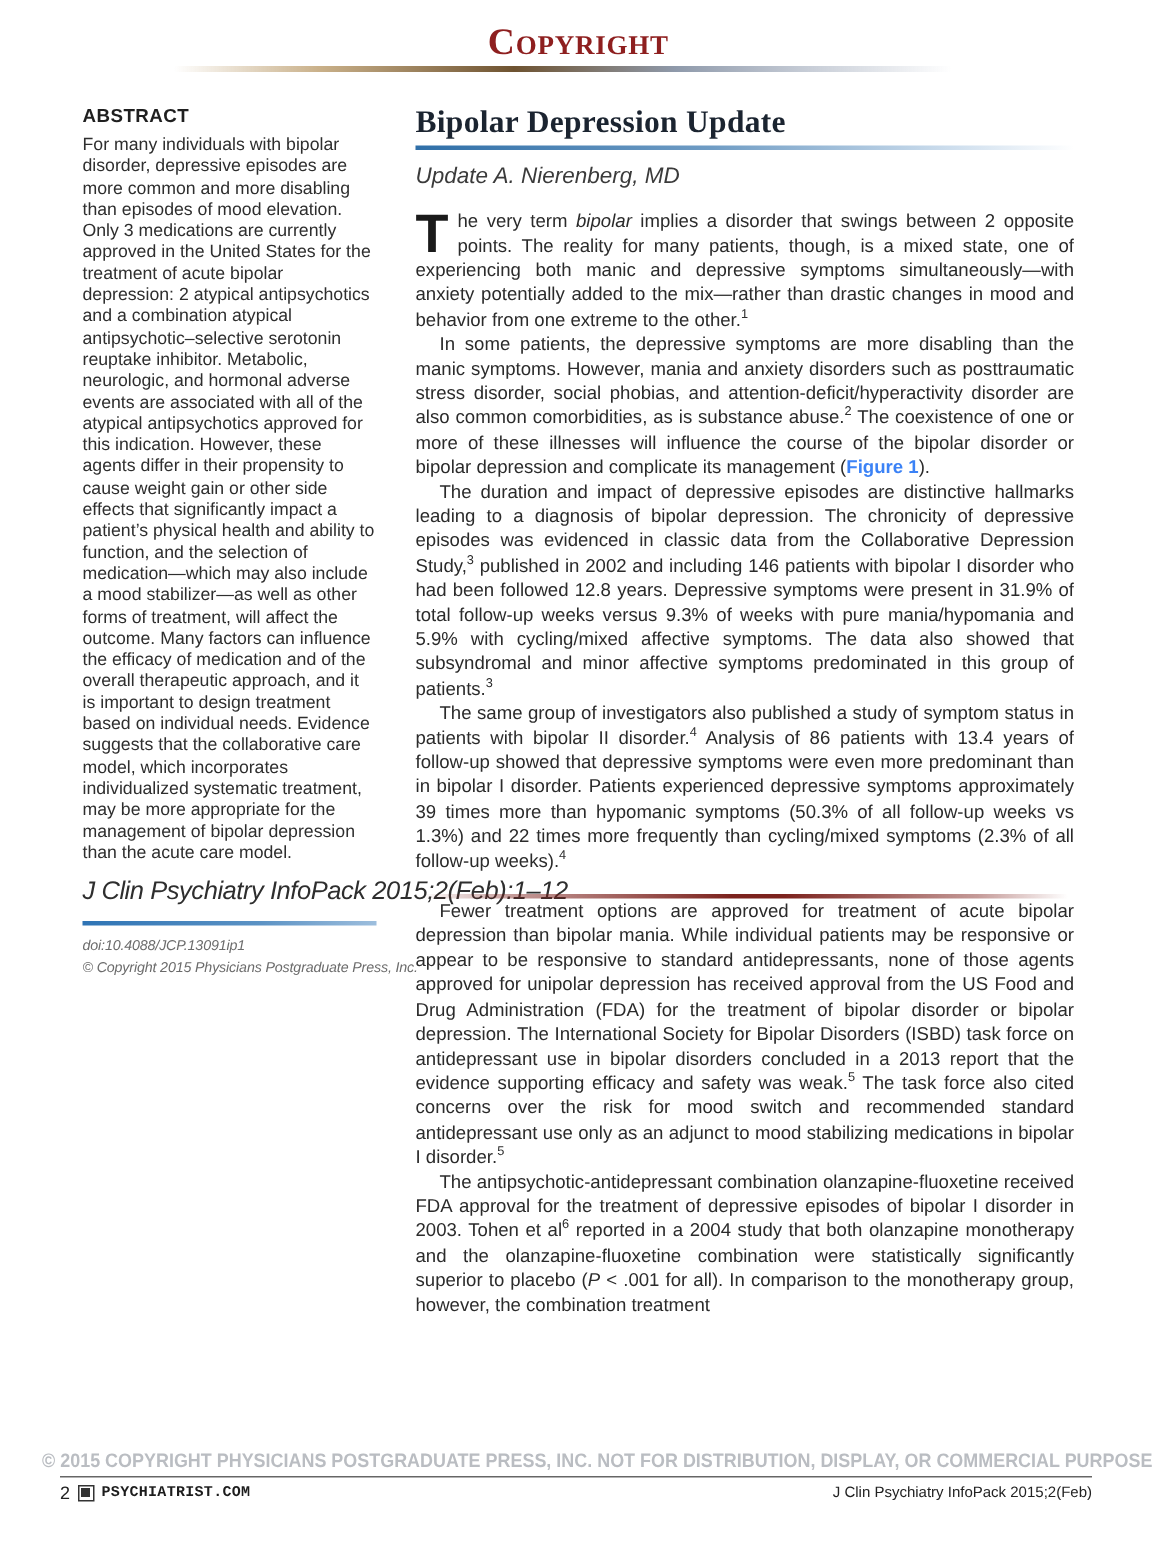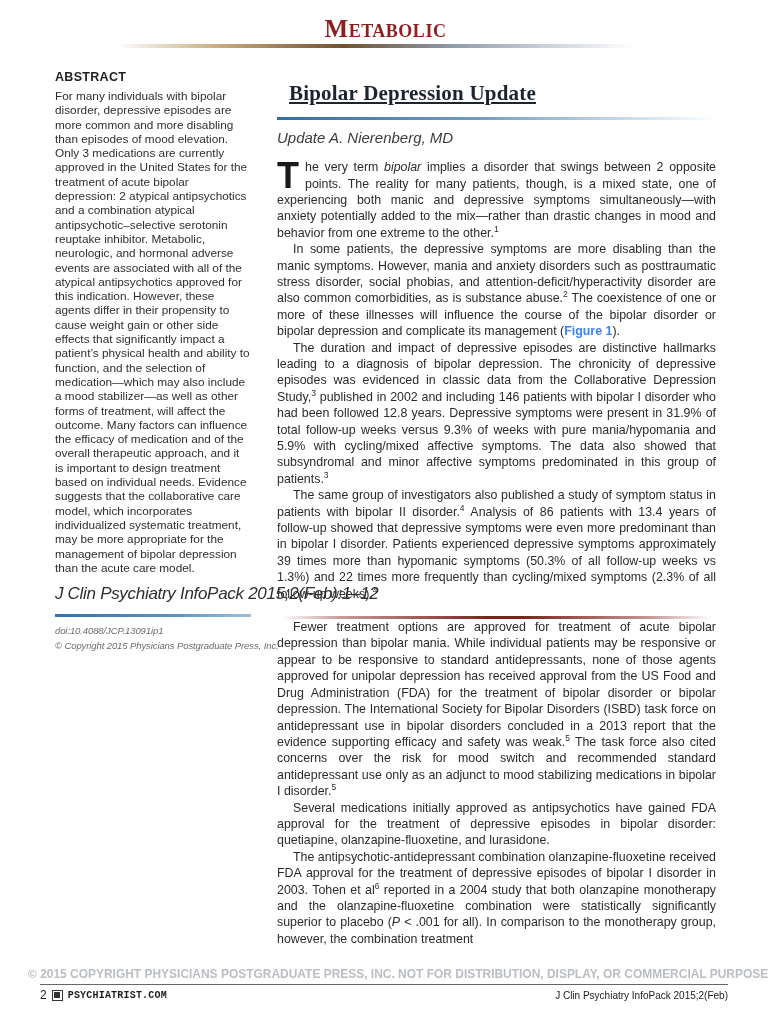--- a/index.html
+++ b/index.html
@@ -33,21 +33,21 @@
   .right-col{flex:1;min-width:0;}
 
   
   .abstract-heading{font-weight:bold;font-size:12.5px;letter-spacing:.3px;color:#1f1f1f;margin:0 0 5px;}
   .abstract-body{font-size:11.8px;line-height:14.3px;color:#2e2e2e;margin:0;}
   .abstract-citation{font-style:italic;font-size:17px;letter-spacing:-.3px;white-space:nowrap;color:#2e2e2e;margin:9px 0 10px;}
   .abstract-rule{height:3px;background:linear-gradient(90deg,#2e74b5 0%,#5b92c4 60%,#9dbedd 100%);margin:0 0 8px;}
   .abstract-doi,.abstract-copy{font-style:italic;font-size:9.5px;letter-spacing:-.1px;white-space:nowrap;color:#6b6b6b;margin:0 0 2px;line-height:1.35;}
 
   
-  .article-heading{font-family:"Liberation Serif",serif;font-size:21px;font-weight:600;letter-spacing:.2px;color:#1b2430;margin:12px;line-height:1.1;text-decoration:underline;}
+  .article-heading{font-family:"Liberation Serif",serif;font-size:21px;font-weight:600;letter-spacing:.2px;color:#1b2430;margin:0;line-height:1.1;}
   .heading-rule{height:3px;margin-top:4px;background:linear-gradient(90deg,#2f6fa8 0%,#6f9cc4 45%,#cfdfee 82%,rgba(255,255,255,0) 100%);}
   .author{font-style:italic;font-size:15px;color:#3b3b3b;margin:9px 0 13px;}
 
   .body-par{font-size:12.4px;line-height:16.4px;color:#2b2b2b;text-align:justify;margin:0;}
   .body-par.indent{text-indent:16px;}
   .dropcap{float:left;font-size:36px;line-height:28px;font-weight:700;color:#1a1a1a;margin:3px 6px 0 0;}
   .body-par sup{font-size:8.5px;line-height:0;}
   .i{font-style:italic;}
   .figref{font-weight:bold;color:#3b82f6;}
 
@@ -74,21 +74,21 @@
   .site-logo-box::after{content:"";position:absolute;inset:1.5px;background:#333;}
   .site-name{font-family:Liberation Mono, monospace;font-weight:bold;font-size:10px;letter-spacing:.2px;text-transform:uppercase;color:#1c1c1c;}
   .footer-right{font-size:10px;color:#222;}
 </style>
 </head>
 <body>
 
 <div class="page">
 
   <div class="masthead">
-    <span class="logo">Metabolic</span>
+    <span class="logo">Copyright</span>
     <div class="swoosh"></div>
   </div>
 
 
   <div class="columns">
 
     <div class="left-col">
       <p class="abstract-heading">ABSTRACT</p>
       <p class="abstract-body">For many individuals with bipolar disorder, depressive episodes are more common and more disabling than episodes of mood elevation. Only 3 medications are currently approved in the United States for the treatment of acute bipolar depression: 2 atypical antipsychotics and a combination atypical antipsychotic–selective serotonin reuptake inhibitor. Metabolic, neurologic, and hormonal adverse events are associated with all of the atypical antipsychotics approved for this indication. However, these agents differ in their propensity to cause weight gain or other side effects that significantly impact a patient’s physical health and ability to function, and the selection of medication—which may also include a mood stabilizer—as well as other forms of treatment, will affect the outcome. Many factors can influence the efficacy of medication and of the overall therapeutic approach, and it is important to design treatment based on individual needs. Evidence suggests that the collaborative care model, which incorporates individualized systematic treatment, may be more appropriate for the management of bipolar depression than the acute care model.</p>
       <p class="abstract-citation">J Clin Psychiatry InfoPack 2015;2(Feb):1–12</p>
@@ -103,21 +103,20 @@
       <p class="author">Update A. Nierenberg, MD</p>
 
       <p class="body-par"><span class="dropcap">T</span><span>he very term </span><span class="i">bipolar</span><span> implies a disorder that swings between 2 opposite points. The reality for many patients, though, is a mixed state, one of experiencing both manic and depressive symptoms simultaneously—with anxiety potentially added to the mix—rather than drastic changes in mood and behavior from one extreme to the other.</span><sup>1</sup></p>
       <p class="body-par indent"><span>In some patients, the depressive symptoms are more disabling than the manic symptoms. However, mania and anxiety disorders such as posttraumatic stress disorder, social phobias, and attention-deficit/hyperactivity disorder are also common comorbidities, as is substance abuse.</span><sup>2</sup><span> The coexistence of one or more of these illnesses will influence the course of the bipolar disorder or bipolar depression and complicate its management (</span><span class="figref">Figure 1</span><span>).</span></p>
       <p class="body-par indent"><span>The duration and impact of depressive episodes are distinctive hallmarks leading to a diagnosis of bipolar depression. The chronicity of depressive episodes was evidenced in classic data from the Collaborative Depression Study,</span><sup>3</sup><span> published in 2002 and including 146 patients with bipolar I disorder who had been followed 12.8 years. Depressive symptoms were present in 31.9% of total follow-up weeks versus 9.3% of weeks with pure mania/hypomania and 5.9% with cycling/mixed affective symptoms. The data also showed that subsyndromal and minor affective symptoms predominated in this group of patients.</span><sup>3</sup></p>
       <p class="body-par indent"><span>The same group of investigators also published a study of symptom status in patients with bipolar II disorder.</span><sup>4</sup><span> Analysis of 86 patients with 13.4 years of follow-up showed that depressive symptoms were even more predominant than in bipolar I disorder. Patients experienced depressive symptoms approximately 39 times more than hypomanic symptoms (50.3% of all follow-up weeks vs 1.3%) and 22 times more frequently than cycling/mixed symptoms (2.3% of all follow-up weeks).</span><sup>4</sup></p>
 
       <div class="section-rule"></div>
 
       <p class="body-par indent"><span>Fewer treatment options are approved for treatment of acute bipolar depression than bipolar mania. While individual patients may be responsive or appear to be responsive to standard antidepressants, none of those agents approved for unipolar depression has received approval from the US Food and Drug Administration (FDA) for the treatment of bipolar disorder or bipolar depression. The International Society for Bipolar Disorders (ISBD) task force on antidepressant use in bipolar disorders concluded in a 2013 report that the evidence supporting efficacy and safety was weak.</span><sup>5</sup><span> The task force also cited concerns over the risk for mood switch and recommended standard antidepressant use only as an adjunct to mood stabilizing medications in bipolar I disorder.</span><sup>5</sup></p>
-      <p class="body-par indent"><span>Several medications initially approved as antipsychotics have gained FDA approval for the treatment of depressive episodes in bipolar disorder: quetiapine, olanzapine-fluoxetine, and lurasidone.</span></p>
       <p class="body-par indent"><span>The antipsychotic-antidepressant combination olanzapine-fluoxetine received FDA approval for the treatment of depressive episodes of bipolar I disorder in 2003. Tohen et al</span><sup>6</sup><span> reported in a 2004 study that both olanzapine monotherapy and the olanzapine-fluoxetine combination were statistically significantly superior to placebo (</span><span class="i">P</span><span> &lt; .001 for all). In comparison to the monotherapy group, however, the combination treatment</span></p>
     </div>
 
   </div>
 
   <div class="watermark">© 2015 COPYRIGHT PHYSICIANS POSTGRADUATE PRESS, INC. NOT FOR DISTRIBUTION, DISPLAY, OR COMMERCIAL PURPOSES.</div>
 
   <div class="footer">
     <div class="footer-left">
       <span class="page-num">2</span>

